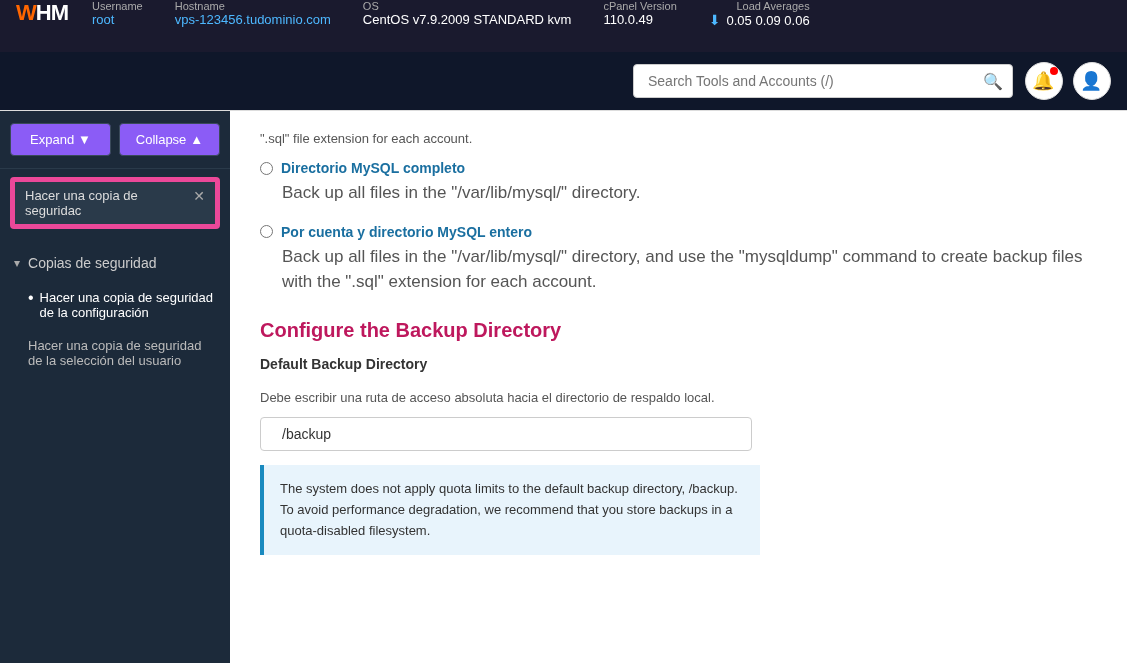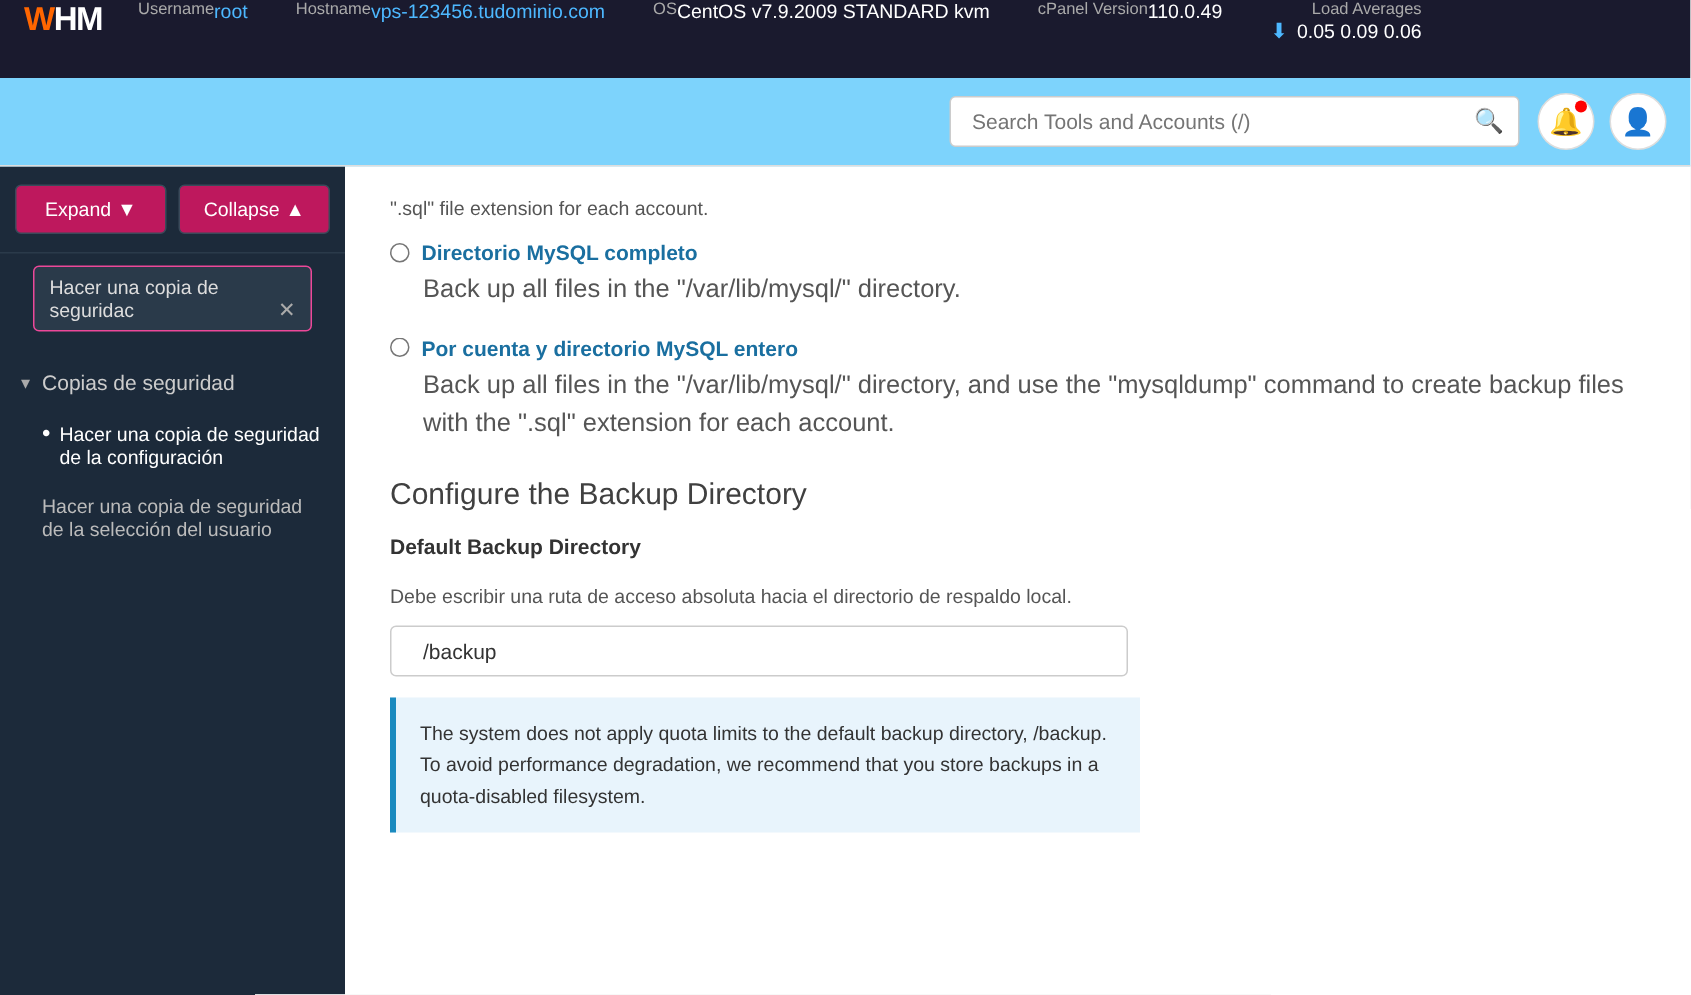--- a/index.html
+++ b/index.html
@@ -22,21 +22,21 @@
       margin-right: 24px;
     }
     .whm-logo span { color: #ff6600; }
     .server-info {
       display: flex;
       gap: 32px;
       flex: 1;
     }
     .server-info-item {
       display: flex;
-      flex-direction: row;
+      flex-direction: column;
     }
     .server-info-label {
       color: #aaa;
       font-size: 11px;
     }
     .server-info-value {
       color: #4db8ff;
       font-size: 13px;
     }
     .server-info-value.white { color: white; }
@@ -52,21 +52,21 @@
       color: white;
       font-size: 13px;
     }
     .load-down-icon {
       color: #4db8ff;
       font-size: 14px;
     }
 
     
     .searchbar-row {
-      background: #7dd3fc;
+      background: #0f172a;
       display: flex;
       align-items: center;
       justify-content: flex-end;
       padding: 10px 16px;
       border-bottom: 1px solid #ddd;
       flex-shrink: 0;
     }
     .search-container {
       position: relative;
       width: 380px;
@@ -139,40 +139,40 @@
     }
     .sidebar-btn-row {
       display: flex;
       gap: 8px;
       padding: 12px 10px;
       border-bottom: 1px solid #2a3a4a;
     }
     .sidebar-btn {
       flex: 1;
       padding: 8px 10px;
-      background: #be185d;
+      background: #8b5cf6;
       border: 1px solid #3a4a5a;
       border-radius: 4px;
       color: white;
       font-size: 13px;
       cursor: pointer;
       display: flex;
       align-items: center;
       justify-content: center;
       gap: 4px;
     }
     .sidebar-tag {
       background: #2a3a4a;
-      border: 1px solid #ec4899;
+      border: 5px solid #ec4899;
       border-radius: 4px;
       padding: 6px 10px;
-      margin: 8px 22px;
-      font-size: 13px;
-      display: flex;
-      align-items: flex-end;
+      margin: 8px 10px;
+      font-size: 13px;
+      display: flex;
+      align-items: flex-start;
       justify-content: space-between;
       cursor: pointer;
     }
     .sidebar-tag-text { color: #ddd; }
     .sidebar-tag-close { color: #aaa; cursor: pointer; font-size: 14px; }
 
     .sidebar-section {
       margin-top: 8px;
     }
     .sidebar-section-header {
@@ -223,22 +223,22 @@
     }
     .radio-desc {
       font-size: 17px;
       color: #555;
       margin-left: 22px;
       line-height: 1.5;
     }
 
     .section-title {
       font-size: 20px;
-      color: #404040;
-      font-weight: 400;
+      color: #be185d;
+      font-weight: 700;
       margin: 24px 0 14px 0;
       border-top: none;
     }
 
     .field-label {
       font-size: 14px;
       font-weight: 600;
       color: #333;
       margin-bottom: 16px;
     }

